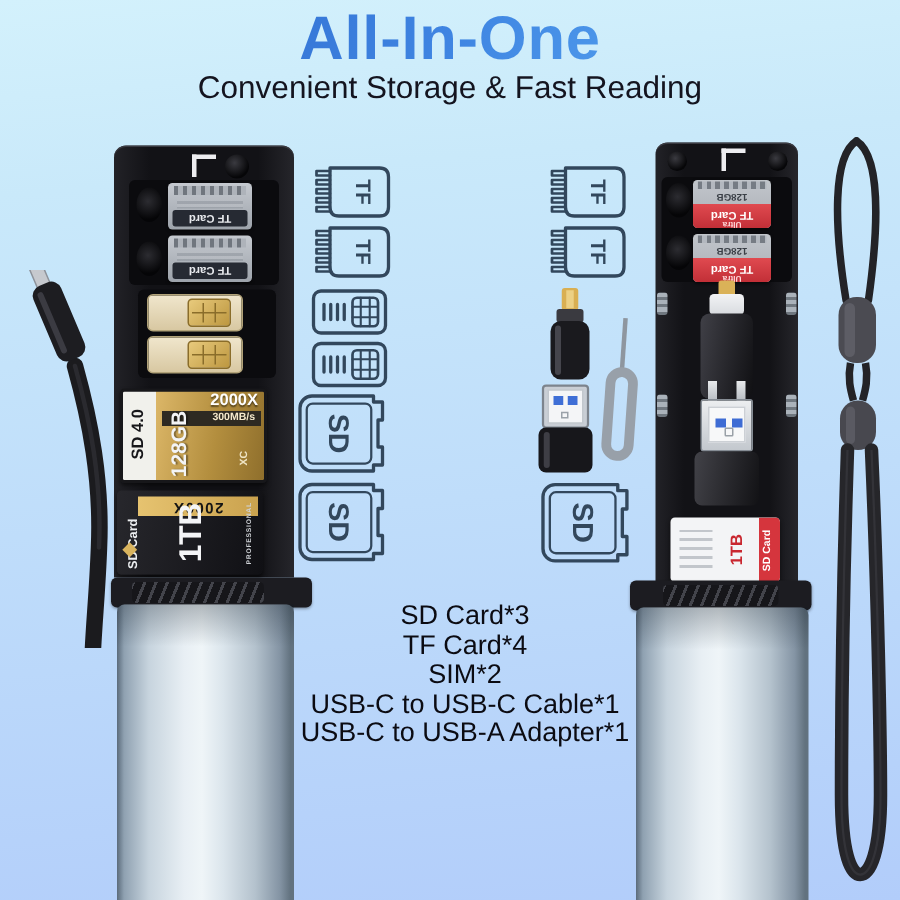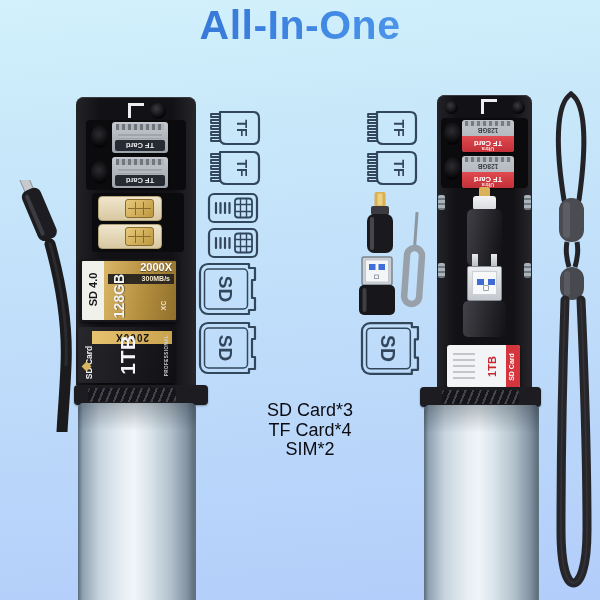--- a/index.html
+++ b/index.html
@@ -128,20 +128,21 @@
   .ru-dot{position:absolute;width:4px;height:4px;border:1px solid #9aa1a8;border-radius:1px;left:10px;bottom:3px;}
   .ru-body{position:absolute;left:26px;top:206px;width:43px;height:36px;border-radius:5px;
     background:linear-gradient(100deg,#424248,#121215);}
 </style>
 </head>
 <body>
 
 <div class="stage">
 
   <div class="title">All-In-One</div>
+  <div class="subtitle">Convenient Storage &amp; Fast Reading</div>
 
   <svg class="abs" style="left:0;top:180px" width="92" height="252" viewBox="0 0 92 252">
     <path d="M50 64 C 60 100 68 140 66 185 C 65 212 63 232 62 252" fill="none" stroke="#1b1b1e" stroke-width="11" stroke-linecap="round"></path>
     <path d="M50 64 C 60 100 68 140 66 185" fill="none" stroke="#3a3a40" stroke-width="3" stroke-linecap="round" opacity=".5"></path>
     <g transform="translate(46,50) rotate(-23)">
       <rect x="-4.5" y="-60" width="9" height="19" rx="2" fill="#c6c9ce" stroke="#8d929a" stroke-width="1"></rect>
       <rect x="-10" y="-44" width="20" height="54" rx="7" fill="#1d1d21"></rect>
       <rect x="-6.5" y="-40" width="4" height="44" rx="2" fill="#3b3b42"></rect>
     </g>
   </svg>
@@ -346,15 +347,17 @@
     <rect x="17" y="177" width="24" height="33" rx="12" fill="#48484f"></rect>
     <rect x="21" y="181" width="6" height="25" rx="3" fill="#5a5a62"></rect>
     <path d="M22 210 C 19 300 18 400 18 440 C 18 478 24 493 30.5 493 C 37 493 44 478 44 440 C 44 400 42 300 38 210" fill="none" stroke="#26262a" stroke-width="9" stroke-linecap="round"></path>
     <path d="M22 210 C 19 300 18 400 18 440 C 18 478 24 493 30.5 493 C 37 493 44 478 44 440 C 44 400 42 300 38 210" fill="none" stroke="#3c3c42" stroke-width="1.5" opacity=".6"></path>
   </svg>
 
   <div class="list">
     <div>SD Card*3</div>
     <div>TF Card*4</div>
     <div>SIM*2</div>
+    <div>USB-C to USB-C Cable*1</div>
+    <div>USB-C to USB-A Adapter*1</div>
   </div>
 
 </div>
 
 </body></html>

